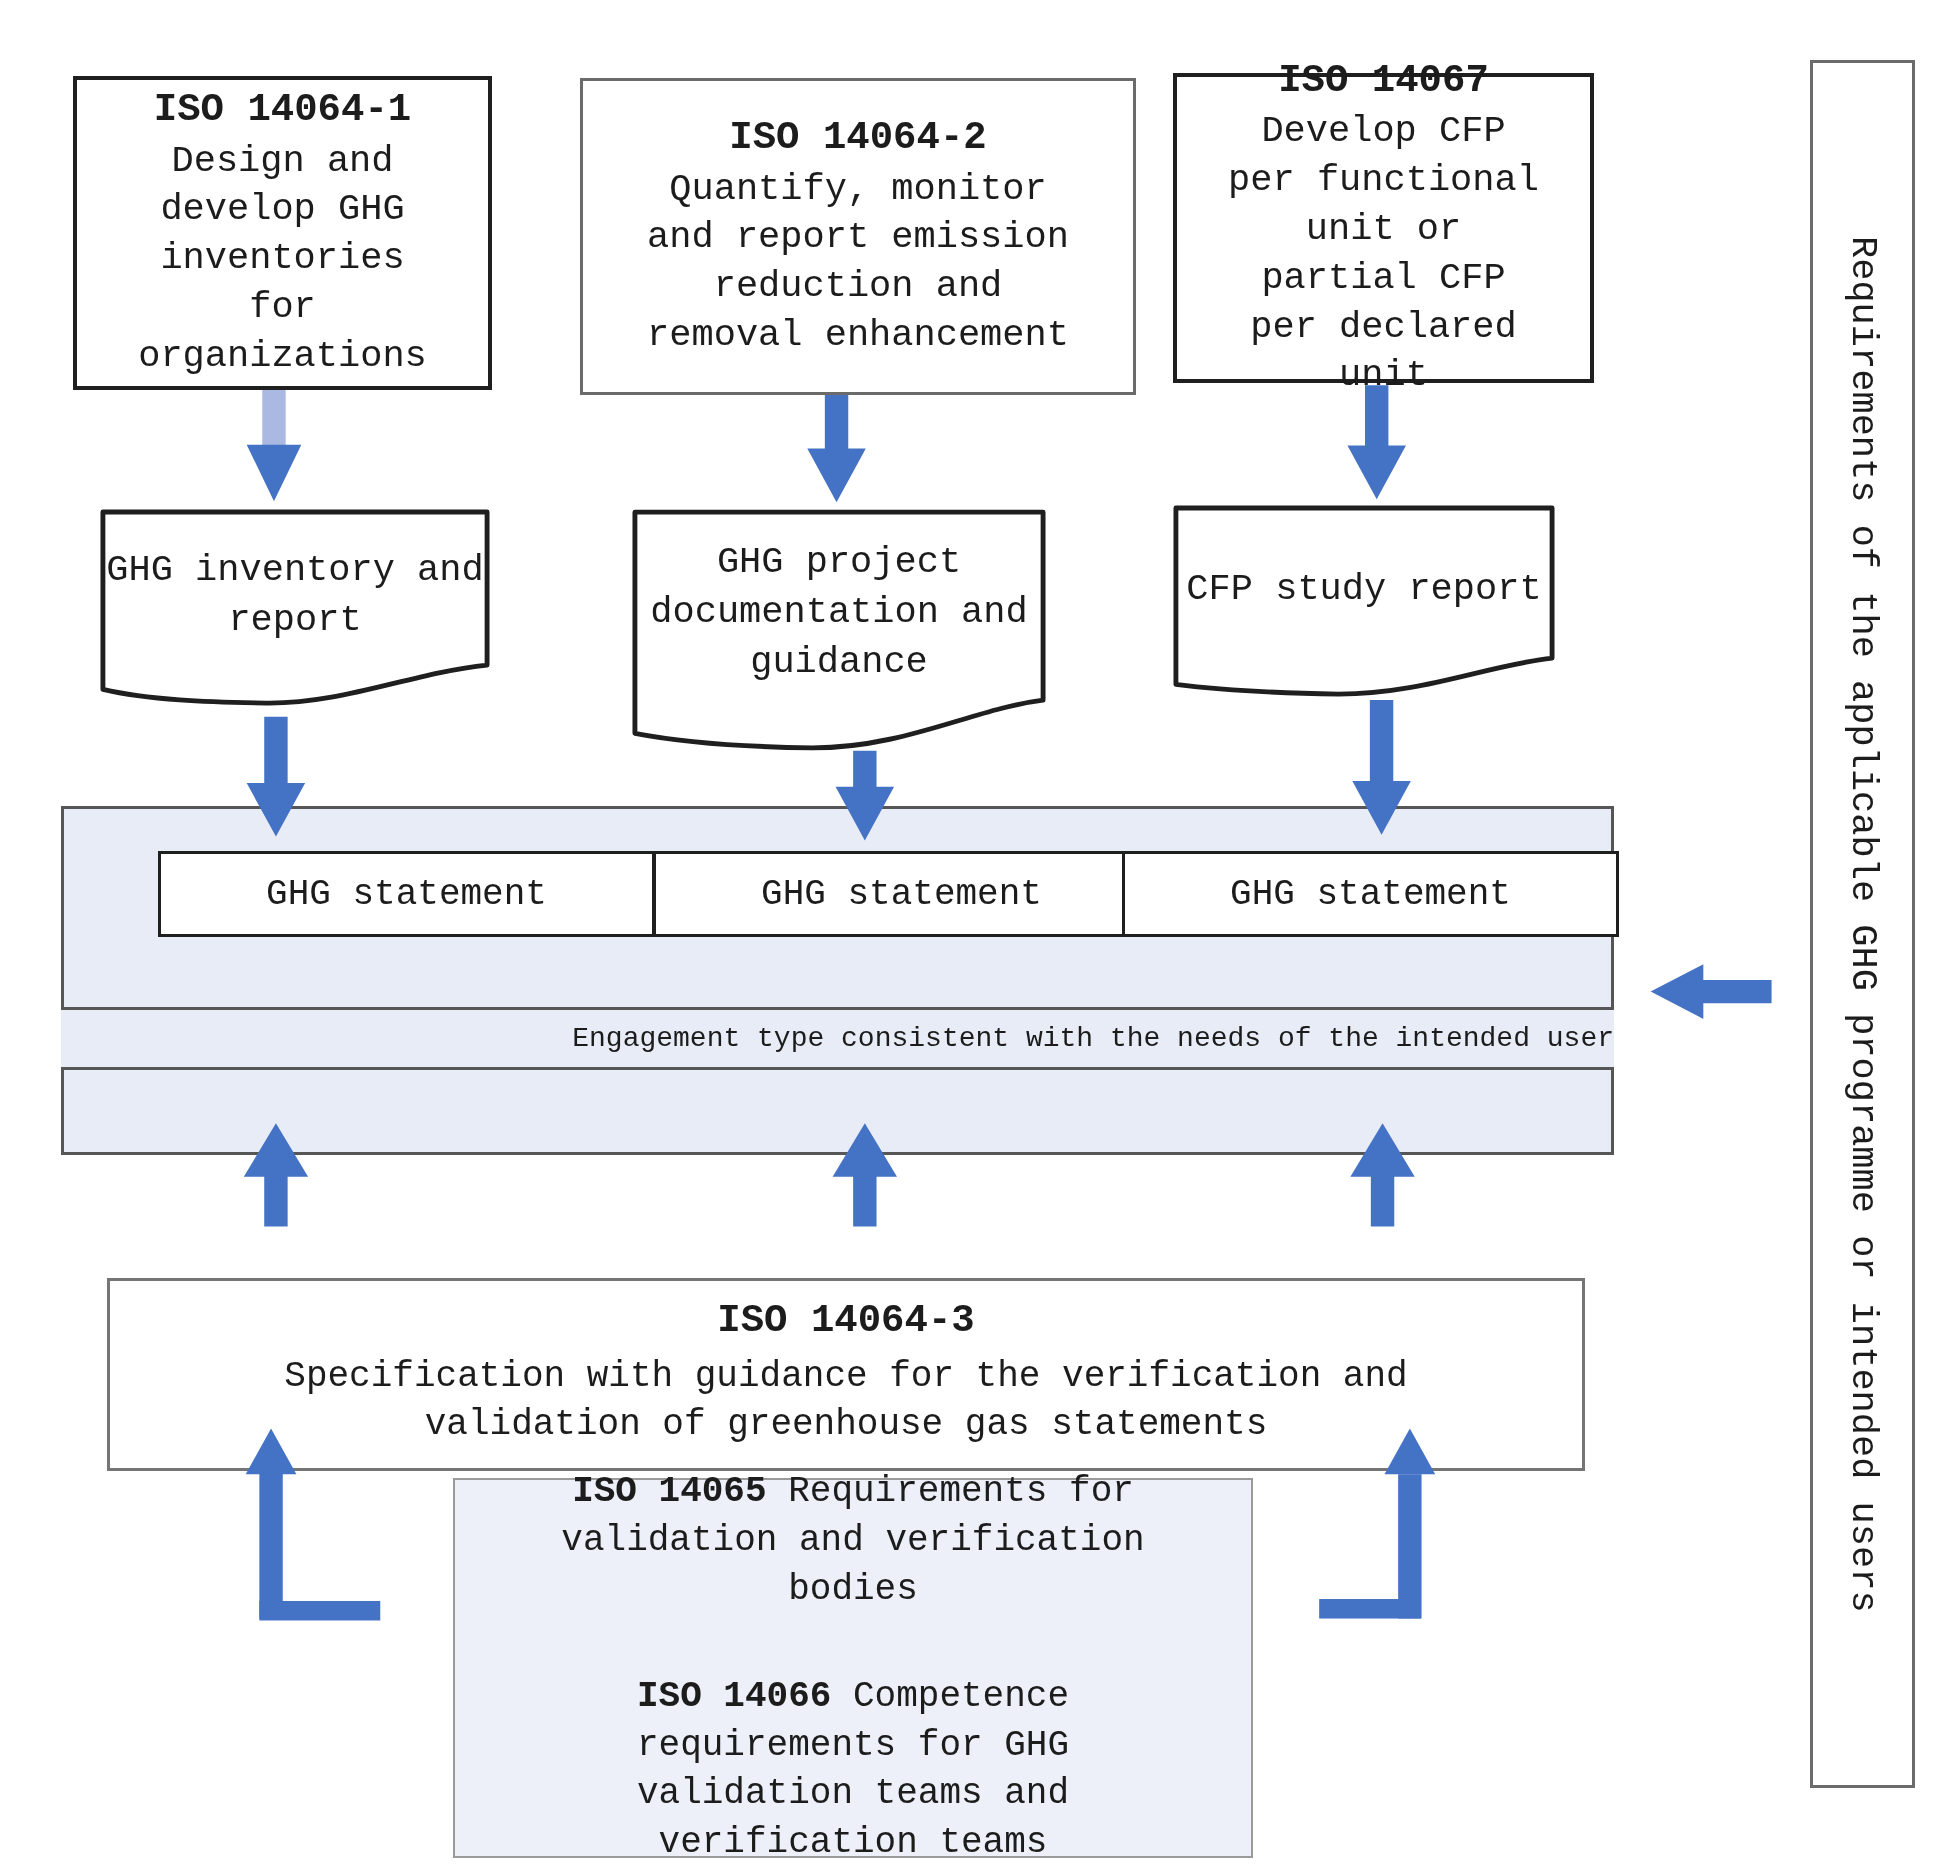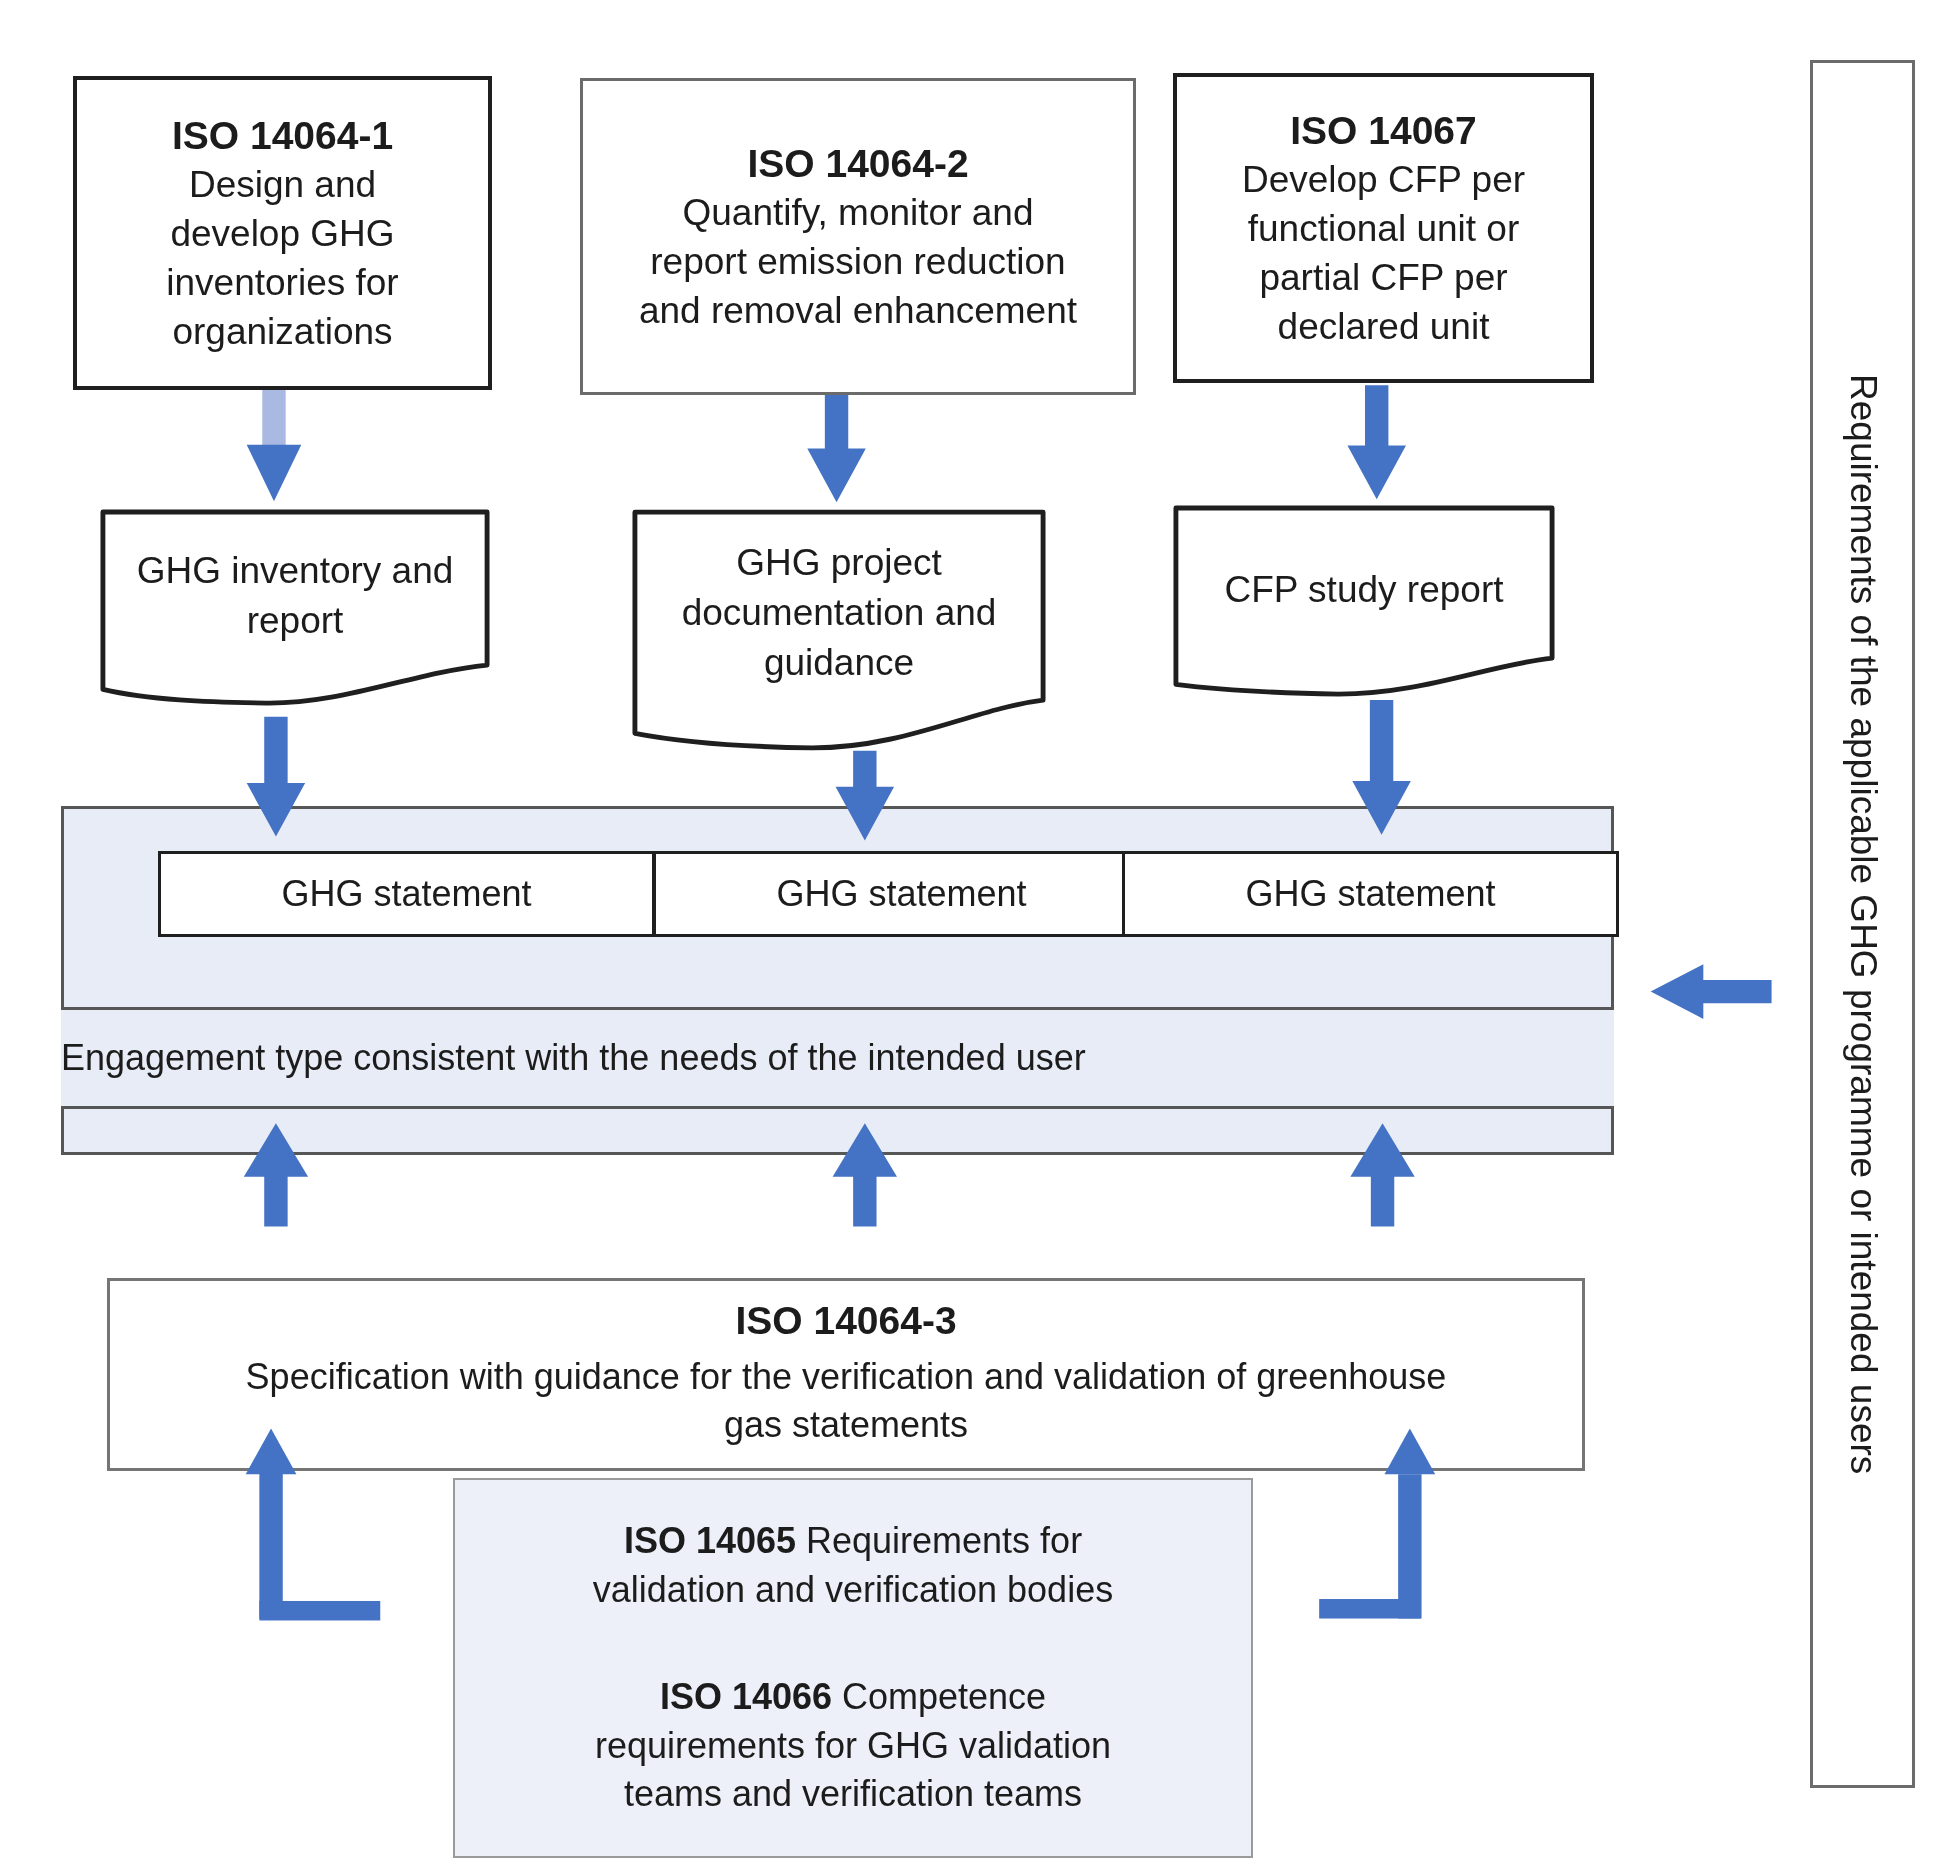--- a/index.html
+++ b/index.html
@@ -1,18 +1,18 @@
 <!DOCTYPE html>
 <html style="--arrow: #4472c4; --arrow-light: #aab9e2; --panel-fill: #e8ecf6; --bodies-fill: #edf0f9; --line-dark: #1f1f1f; --line-gray: #6b6b6b; --line-soft: #565656; --text: #1c1c1c;"><head>
 <meta charset="utf-8">
 <style>
   html,body{margin:0;padding:0;background:#ffffff;}
   .canvas{
     position:relative;width:1950px;height:1874px;background:#ffffff;
-    font-family:Liberation Sans, sans-serif;color:var(--text,#1c1c1c);
+    font-family:Liberation Mono, monospace;color:var(--text,#1c1c1c);
     overflow:hidden;
   }
   
   .std-box{
     position:absolute;box-sizing:border-box;background:#ffffff;z-index:2;
     display:flex;flex-direction:column;justify-content:center;text-align:center;
   }
   .b-dark{border:4.9px solid var(--line-dark,#1f1f1f);}
   .b-gray{border:3.9px solid var(--line-gray,#6b6b6b);}
   .std-title{font-weight:bold;font-size:39px;line-height:1.32;}
@@ -46,24 +46,24 @@
   }
   .stmt-box{
     position:absolute;box-sizing:border-box;width:497px;height:86px;top:851px;
     background:#ffffff;border:3.9px solid var(--line-dark,#1f1f1f);z-index:4;
     display:flex;align-items:center;justify-content:center;font-size:36px;
   }
   #stmt1{left:158px;}
   #stmt2{left:653px;}
   #stmt3{left:1122px;}
   .engagement-band{
-    position:absolute;left:61px;top:1007px;width:1553px;height:102px;box-sizing:border-box;
+    position:absolute;left:61px;top:1007px;width:1553px;height:63px;box-sizing:border-box;
     border-top:3.9px solid var(--line-soft,#565656);border-bottom:3.9px solid var(--line-soft,#565656);
     background:var(--panel-fill,#e8ecf6);z-index:2;
-    display:flex;align-items:center;justify-content:flex-start;font-size:36px;
+    display:flex;align-items:center;justify-content:flex-end;font-size:28px;
   }
 
   
   .verif-box{
     position:absolute;left:107px;top:1278px;width:1478px;height:193px;box-sizing:border-box;
     background:#ffffff;border:3.9px solid #757575;z-index:2;
     display:flex;flex-direction:column;justify-content:center;text-align:center;gap:9.8px;
   }
   .verif-title{font-weight:bold;font-size:39px;}
   .verif-desc{font-size:36px;line-height:1.35;padding:0 122px;}

